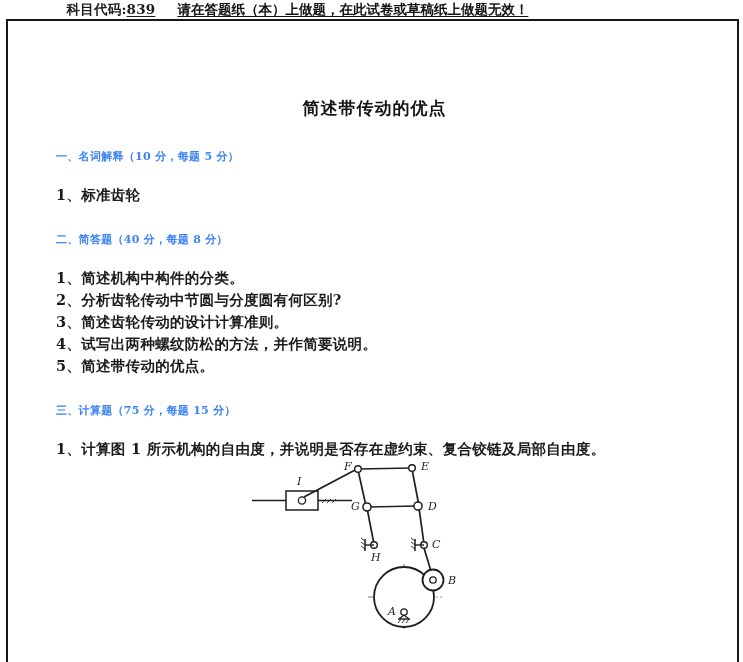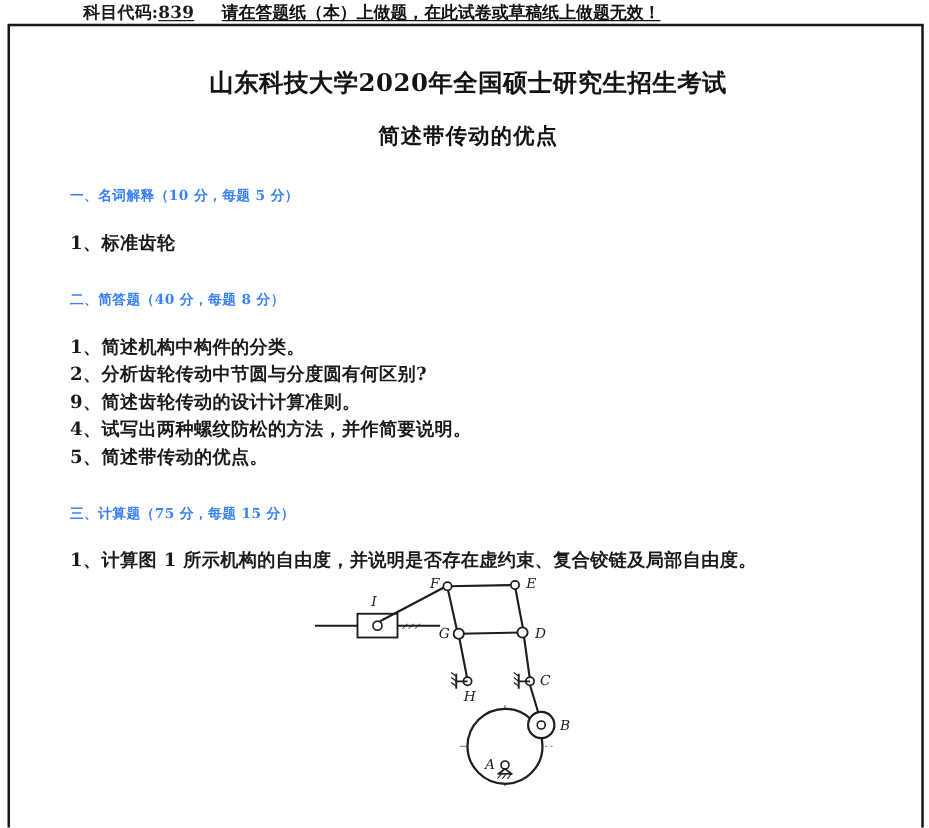--- a/index.html
+++ b/index.html
@@ -152,36 +152,35 @@
 <div class="header-bar">
   <div class="header-inner">
     <span class="subject-code"><span>科目代码:</span><span class="code-num">839</span></span>
     <span class="header-warning">请在答题纸（本）上做题，在此试卷或草稿纸上做题无效！</span>
   </div>
 </div>
 
 <div class="page-frame">
   <div class="page-body">
 
-    <div class="exam-title">山东科技大学2020年全国硕士研究生招生考试</div>
     <div class="exam-subtitle">简述带传动的优点</div>
 
     <div class="content">
 
       <p class="sec-head">一、名词解释（10 分，每题 5 分）</p>
       <div class="gap-md"></div>
       <p class="q-line">1、标准齿轮</p>
 
       <div class="gap-lg"></div>
 
       <p class="sec-head">二、简答题（40 分，每题 8 分）</p>
       <div class="gap-md"></div>
       <p class="q-line">1、简述机构中构件的分类。</p>
       <p class="q-line">2、分析齿轮传动中节圆与分度圆有何区别?</p>
-      <p class="q-line">9、简述齿轮传动的设计计算准则。</p>
+      <p class="q-line">3、简述齿轮传动的设计计算准则。</p>
       <p class="q-line">4、试写出两种螺纹防松的方法，并作简要说明。</p>
       <p class="q-line">5、简述带传动的优点。</p>
 
       <div class="gap-lg"></div>
 
       <p class="sec-head">三、计算题（75 分，每题 15 分）</p>
       <div class="gap-md"></div>
       <p class="q-line calc-intro">1、计算图 1 所示机构的自由度，并说明是否存在虚约束、复合铰链及局部自由度。</p>
 
       <div class="figure-wrap">

